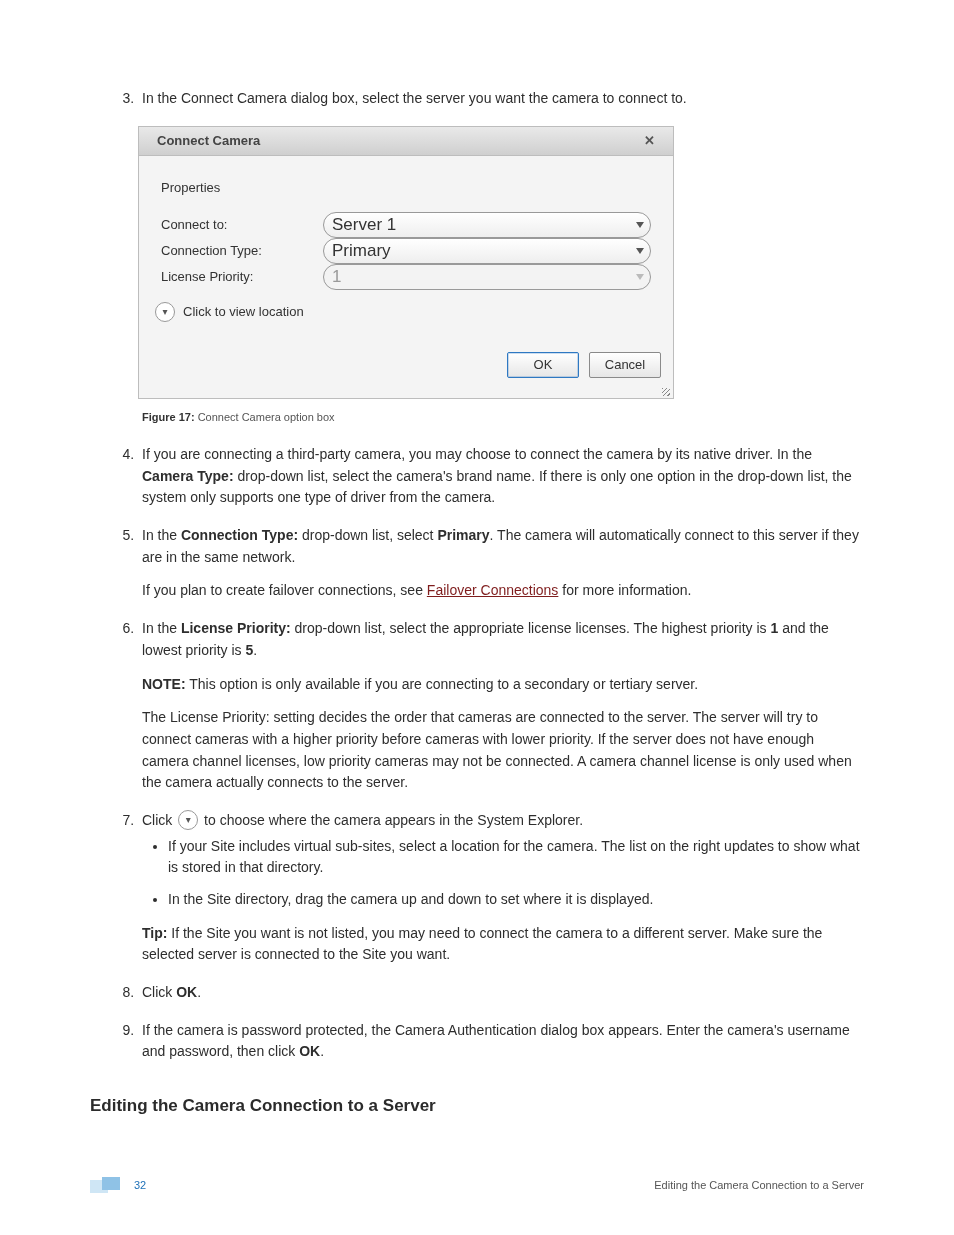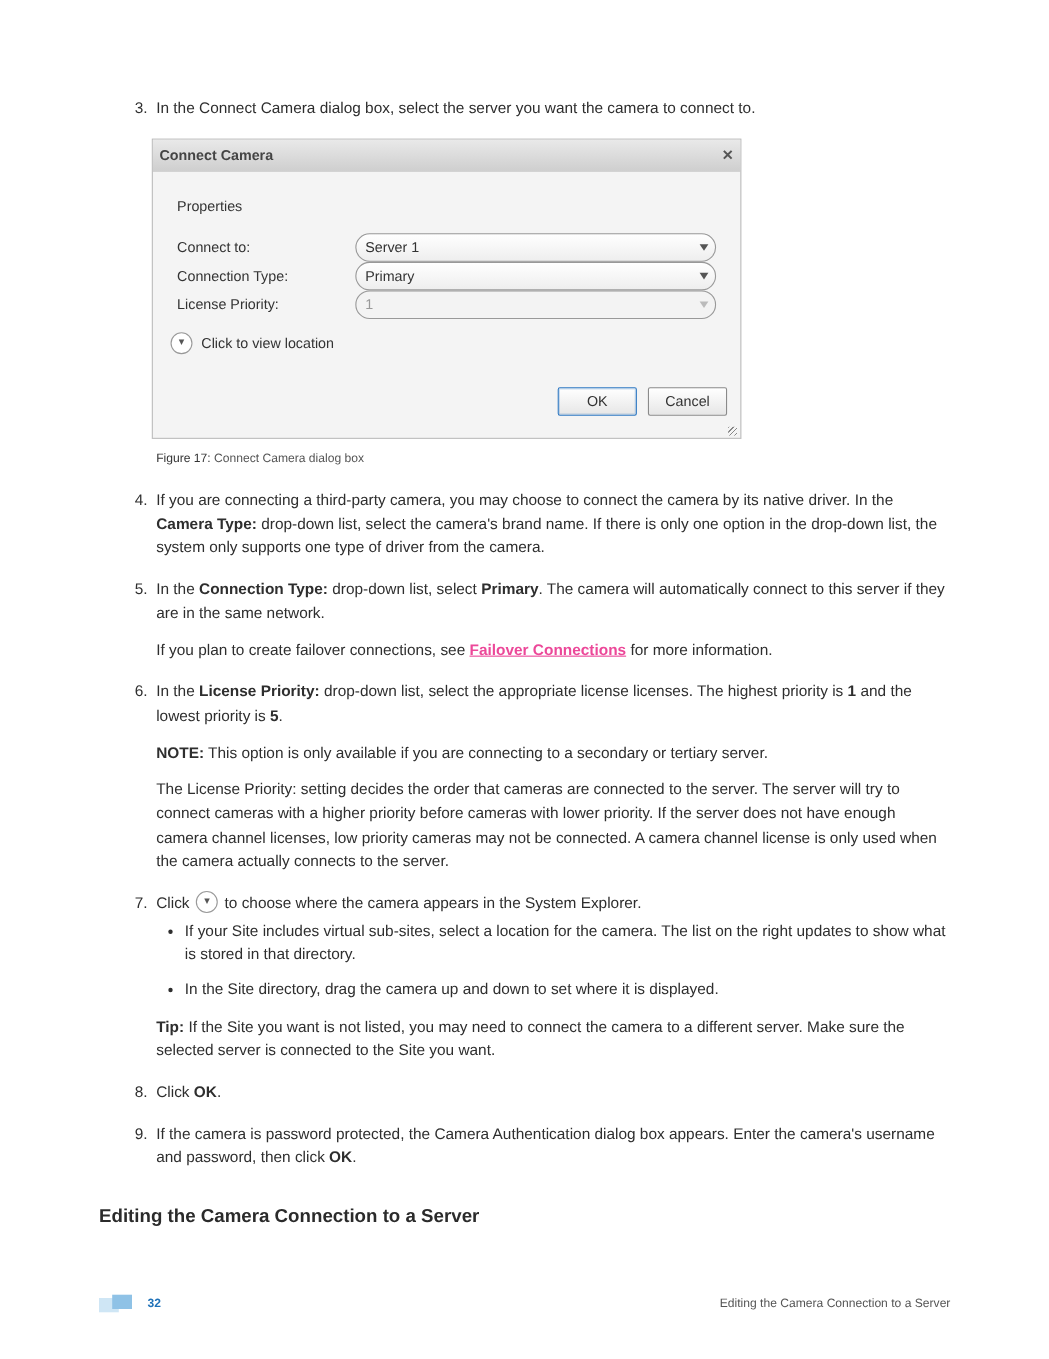--- a/index.html
+++ b/index.html
@@ -2,49 +2,49 @@
 <html><head>
 <meta charset="utf-8">
 <style>
   html,body{margin:0;padding:0;background:#fff;color:#2e2e2e;font-family:Arial,Helvetica,sans-serif;font-size:14px;line-height:1.55}
   .page{width:954px;min-height:1235px;margin:0 auto;position:relative;padding:88px 90px 60px 90px;box-sizing:border-box}
   ol.steps{margin:0;padding-left:48px}
   ol.steps>li{margin-bottom:16px;padding-left:4px}
   ol.steps>li::marker{font-size:14px}
   .dialog-wrap{margin:16px 0 6px -4px}
   .dialog{width:534px;border:1px solid #bdbdbd;background:#f4f4f4;font-size:13px;color:#333}
-  .dialog-title{height:28px;line-height:28px;padding:0 6px;background:linear-gradient(#e9e9e9,#cfcfcf);border-bottom:1px solid #bdbdbd;display:flex;justify-content:space-between;align-items:center;font-weight:bold;color:#444}
+  .dialog-title{height:28px;line-height:28px;padding:0 18px;background:linear-gradient(#e9e9e9,#cfcfcf);border-bottom:1px solid #bdbdbd;display:flex;justify-content:space-between;align-items:center;font-weight:bold;color:#444}
   .dialog-title .x{font-weight:bold;color:#555;cursor:pointer}
   .dialog-body{padding:18px 22px 10px 22px}
   .form-row{display:flex;align-items:center;}
   .form-row .lbl{width:162px}
   .form-row .ctrl{flex:1}
-  .combo{position:relative;height:24px;border:1px solid #999;background:linear-gradient(#fff,#eee);padding:0 22px 0 8px;line-height:24px;border-radius:13px;font-size:13px;color:#333}
+  .combo{position:relative;height:24px;border:1px solid #999;background:linear-gradient(#fff,#eee);padding:0 22px 0 8px;line-height:24px;border-radius:13px;font-size:17px;color:#333}
   .combo.disabled{color:#999;background:#f3f3f3}
   .combo .caret{position:absolute;right:6px;top:9px;width:0;height:0;border-left:4px solid transparent;border-right:4px solid transparent;border-top:6px solid #555}
   .combo.disabled .caret{border-top-color:#bbb}
   .section-label{margin:4px 0 14px 0}
   .expand-row{display:flex;align-items:center;gap:8px;margin:12px 0 14px -6px}
   .circle-chevron{width:18px;height:18px;border:1px solid #999;border-radius:50%;display:inline-flex;align-items:center;justify-content:center;background:#fff;font-size:10px;color:#555;line-height:1}
   .dialog-buttons{display:flex;justify-content:flex-end;gap:10px;padding:6px 12px 12px 12px}
   .dbtn{min-width:72px;height:26px;border:1px solid #8a8a8a;background:linear-gradient(#fff,#e6e6e6);border-radius:2px;font-size:13px;color:#333;cursor:pointer}
   .dbtn.primary{border-color:#2e78c2;box-shadow:0 0 0 1px rgba(46,120,194,.25) inset}
   .resize{position:relative;height:8px}
   .resize::after{content:"";position:absolute;right:3px;bottom:2px;width:8px;height:8px;background:repeating-linear-gradient(135deg,#888 0 1px,transparent 1px 3px)}
   .caption{font-size:11px;color:#555;margin:10px 0 18px 0}
-  .caption b{font-weight:normal;color:#333}
+  .caption b{font-weight:bold;color:#333}
   .bold{font-weight:bold}
-  a.doclink{color:#ec4899;font-weight:bold;text-decoration:underline}
+  a.doclink{color:#7f1d1d;font-weight:normal;text-decoration:underline}
   ul.sub{margin:4px 0 12px 26px;padding:0}
   ul.sub>li{margin-bottom:10px;list-style:disc}
   .para{margin:12px 0}
   .inline-circle{display:inline-flex;vertical-align:middle;position:relative;top:-1px;margin:0 2px}
   h2.section{font-size:17px;font-weight:bold;color:#2b2b2b;margin:30px 0 10px 0}
   .footer{position:absolute;left:90px;right:90px;bottom:40px;display:flex;justify-content:space-between;align-items:center;font-size:11px;color:#555}
-  .footer .pg{display:flex;align-items:center;gap:10px;color:#1f71b8;font-weight:bold}
+  .footer .pg{display:flex;align-items:center;gap:10px;color:#1f71b8;font-weight:normal}
   .pg-icon{width:34px;height:18px;position:relative}
   .pg-icon .a{position:absolute;left:0;top:3px;width:18px;height:13px;background:#cfe6f5}
   .pg-icon .b{position:absolute;left:12px;top:0;width:18px;height:13px;background:#8fc2e6}
 </style>
 </head>
 <body>
 
 <div class="page">
 
   <ol class="steps" start="3">
@@ -94,21 +94,21 @@
           </div>
           <div class="dialog-buttons">
             <button class="dbtn primary">OK</button>
             <button class="dbtn">Cancel</button>
           </div>
           <div class="resize"></div>
         </div>
       </div>
 
       <div class="caption">
-        <b>Figure 17:</b><span> Connect Camera dialog box</span>
+        <b>Figure 17:</b><span> Connect Camera option box</span>
       </div>
     </li>
 
     <li>
       <span>If you are connecting a third-party camera, you may choose to connect the camera by its native driver. In the </span><span class="bold">Camera Type:</span><span> drop-down list, select the camera's brand name. If there is only one option in the drop-down list, the system only supports one type of driver from the camera.</span>
     </li>
 
     <li>
       <span>In the </span><span class="bold">Connection Type:</span><span> drop-down list, select </span><span class="bold">Primary</span><span>. The camera will automatically connect to this server if they are in the same network.</span>
       <div class="para">

